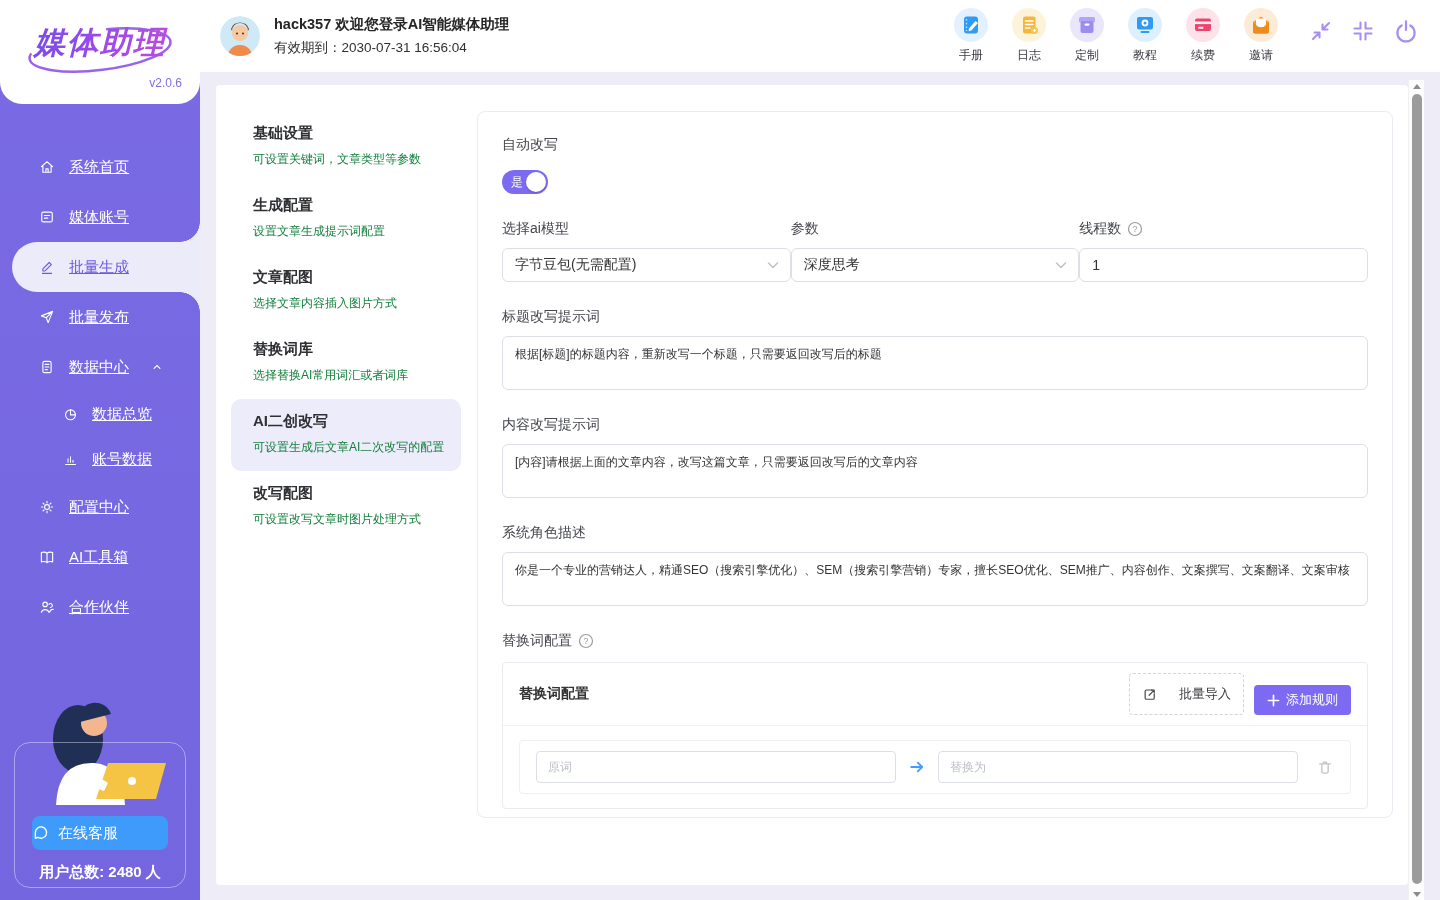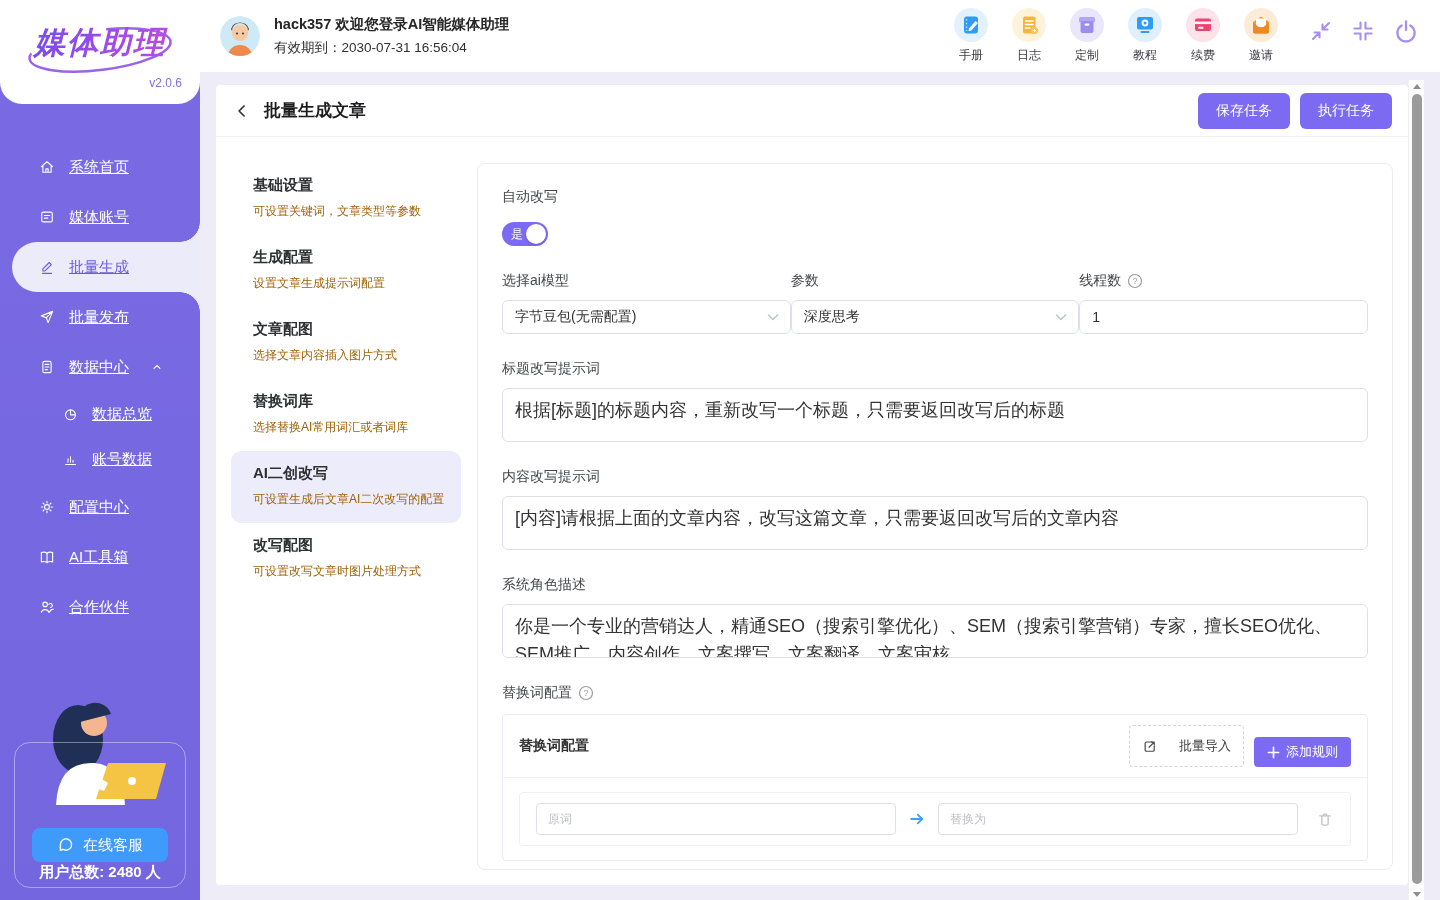--- a/index.html
+++ b/index.html
@@ -31,23 +31,23 @@
     width:20px; height:20px;
     background:radial-gradient(circle 20px at 0 100%, transparent 19.5px, #ecebfa 20px); }
   .mi-icon { display:flex; align-items:center; }
   .mi-icon svg { stroke:currentColor; fill:none; stroke-width:1.5;
     stroke-linecap:round; stroke-linejoin:round; }
   .caret { margin-left:8px; display:flex; }
 
   .support-box { position:absolute; left:14px; right:14px; bottom:12px; height:146px;
     border:1px solid rgba(255,255,255,.4); border-radius:16px; }
   .illu { position:absolute; left:20px; bottom:95px; }
-  .cs-btn { position:absolute; left:32px; right:32px; bottom:38px; height:34px;
+  .cs-btn { position:absolute; left:32px; right:32px; bottom:50px; height:34px;
     background:#3f9bfb; border:none; border-radius:8px; color:#fff; display:flex;
-    align-items:center; justify-content:center; gap:8px; font-size:15px; cursor:pointer; }
+    align-items:center; gap:8px; font-size:15px; cursor:pointer; }
   .total-users { position:absolute; left:0; right:0; bottom:18px; text-align:center;
     color:#fff; font-size:15px; font-weight:700; }
 
   
   .topbar { position:absolute; left:200px; top:0; width:1240px; height:72px;
     background:#fff; display:flex; align-items:center; padding:0 14px 0 20px; }
   .avatar { width:40px; height:40px; border-radius:50%; overflow:hidden; flex:none; }
   .user-info { margin-left:14px; }
   .welcome { font-size:14.5px; color:#262626; font-weight:600; }
   .expiry { font-size:13.5px; color:#303030; margin-top:5px; }
@@ -69,21 +69,21 @@
   .back-btn { display:flex; margin-right:12px; cursor:pointer; }
   .page-title { font-size:17px; font-weight:700; color:#1d1d1f; }
   .header-actions { margin-left:auto; display:flex; gap:10px; }
   .btn-primary { background:#7c6bf2; color:#fff; border:none; border-radius:6px;
     padding:9px 18px; font-size:14px; cursor:pointer; }
 
   .page-body { display:flex; padding:26px 15px 0; }
   .steps { width:230px; margin-right:16px; flex:none; }
   .step-item { padding:13px 16px 15px 22px; border-radius:10px; cursor:pointer; }
   .step-item .t { font-size:15px; color:#2f3033; font-weight:600; }
-  .step-item .d { font-size:12px; color:#a16207; margin-top:7px; line-height:1.5; }
+  .step-item .d { font-size:12px; color:#15803d; margin-top:7px; line-height:1.5; }
   .step-item.active { background:#ececfa; }
 
   .form-panel { flex:1; border:1px solid #ebebf2; border-radius:8px;
     padding:24px; height:707px; }
   .f-label { font-size:14px; color:#45474d; display:flex; align-items:center; gap:6px; }
   .toggle { margin-top:16px; width:46px; height:24px; border-radius:12px;
     background:#7c6bf2; position:relative; cursor:pointer; }
   .toggle .on-text { position:absolute; left:9px; top:50%; transform:translateY(-50%);
     color:#fff; font-size:12px; }
   .toggle .knob { position:absolute; right:2px; top:2px; width:20px; height:20px;
@@ -91,21 +91,21 @@
   .grid3 { display:flex; gap:0; margin-top:26px; }
   .col { flex:1; }
   .col .f-label { margin-bottom:10px; }
   .sel-wrap { position:relative; }
   .input { width:100%; height:34px; border:1px solid #dcdfe6; border-radius:6px;
     padding:0 12px; font-size:14px; color:#333; outline:none; background:#fff;
     font-family:inherit; }
   .sel-chev { position:absolute; right:8px; top:7px; pointer-events:none; }
   .section { margin-top:26px; }
   .ta { display:block; width:100%; height:54px; margin-top:10px; resize:none;
-    border:1px solid #dcdfe6; border-radius:6px; padding:8px 12px; font-size:18px;
+    border:1px solid #dcdfe6; border-radius:6px; padding:8px 12px; font-size:12px;
     color:#333; line-height:1.55; outline:none; font-family:inherit; }
   input::placeholder, textarea::placeholder { color:#bdc1c8; }
 
   .replace-box { margin-top:12px; border:1px solid #ebebf2; border-radius:4px; }
   .rb-head { display:flex; align-items:center; padding:10px 16px;
     border-bottom:1px solid #f0f0f3; }
   .rb-title { font-size:14px; color:#333; font-weight:600; }
   .rb-actions { margin-left:auto; display:flex; gap:10px; }
   .btn-dashed { border:1px dashed #d4d4d8; background:#fff; border-radius:4px;
     padding:6px 12px; font-size:13px; color:#3c3c40; display:flex; align-items:center;
@@ -347,32 +347,20 @@
     <span>
         <svg width="28" height="28" viewBox="0 0 26 26">
           <path d="M9 7.8 a8 8 0 1 0 8 0 M13 4 v8"></path>
         </svg>
       </span>
   </div>
 </header>
 
 <main class="main">
   <div class="card">
-    <div class="page-header">
-      <span class="back-btn">
-          <svg width="20" height="20" viewBox="0 0 24 24" fill="none" stroke="#333" stroke-width="2" stroke-linecap="round" stroke-linejoin="round">
-            <path d="M14.5 6 L8.5 12 L14.5 18"></path>
-          </svg>
-        </span>
-      <span class="page-title">批量生成文章</span>
-      <div class="header-actions">
-        <button class="btn-primary">保存任务</button>
-        <button class="btn-primary">执行任务</button>
-      </div>
-    </div>
 
     <div class="page-body">
 
       <div class="steps">
         <div class="step-item">
           <div class="t">基础设置</div>
           <div class="d">可设置关键词，文章类型等参数</div>
         </div>
         <div class="step-item">
           <div class="t">生成配置</div>

